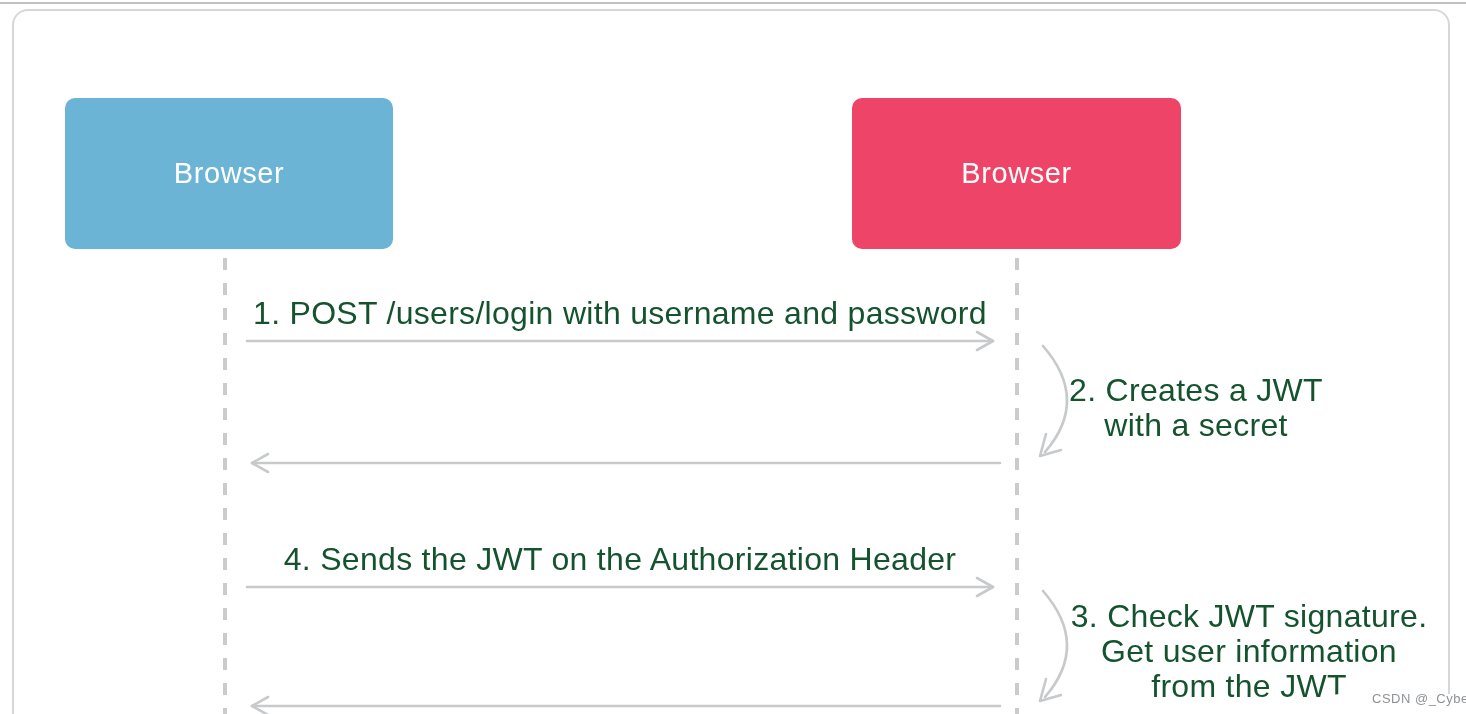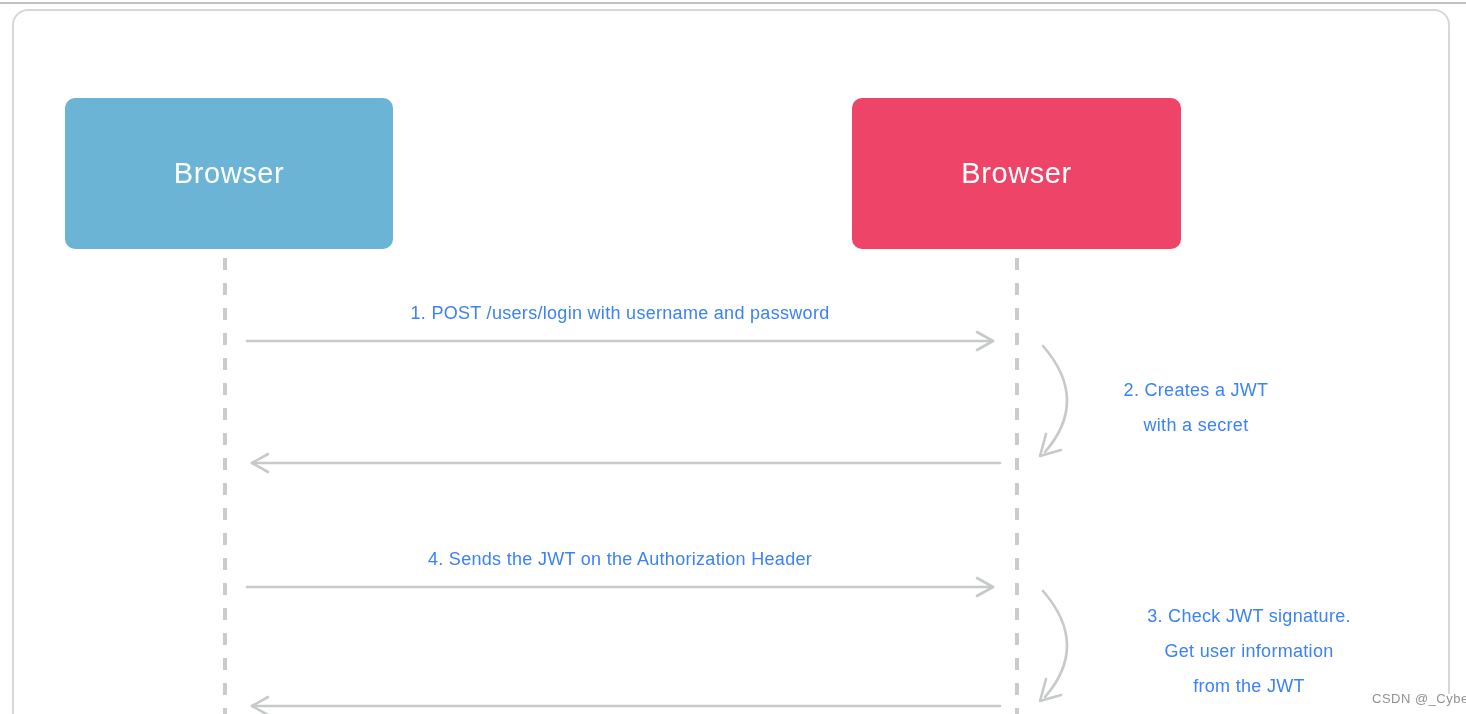--- a/index.html
+++ b/index.html
@@ -44,22 +44,22 @@
     fill:none;
   }
   .arrow line, .arrow path, .arrow polyline {
     stroke:#c7c9cb; stroke-width:2.6;
     fill:none;
     stroke-linecap:round; stroke-linejoin:round;
   }
 
   .msg-label {
     position:absolute;
-    color:#3b82f6;
-    font-size:18px;
+    color:#14532d;
+    font-size:32px;
     letter-spacing:0.3px;
     text-align:center;
     line-height:28px;
   }
   .msg-1 { left:246px;  top:299px; width:748px; }
   .msg-3 { left:250px;  top:421px; width:748px; }
   .msg-4 { left:246px;  top:545px; width:748px; }
   .msg-6 { left:250px;  top:666px; width:748px; }
   .msg-2 { left:1046px; top:373px; width:300px; line-height:35px; }
   .msg-5 { left:1049px; top:599px; width:400px; line-height:35px; }

